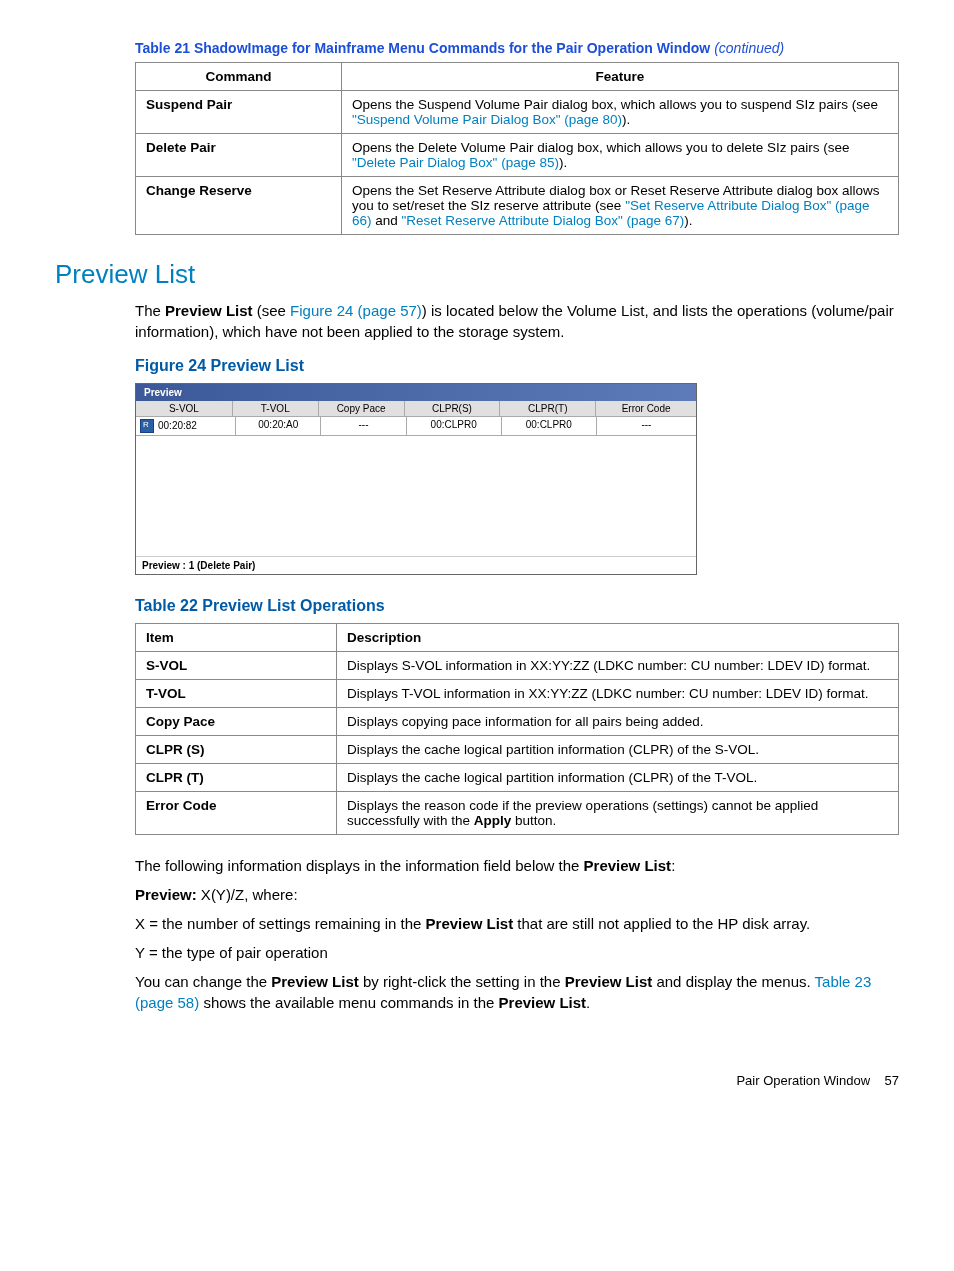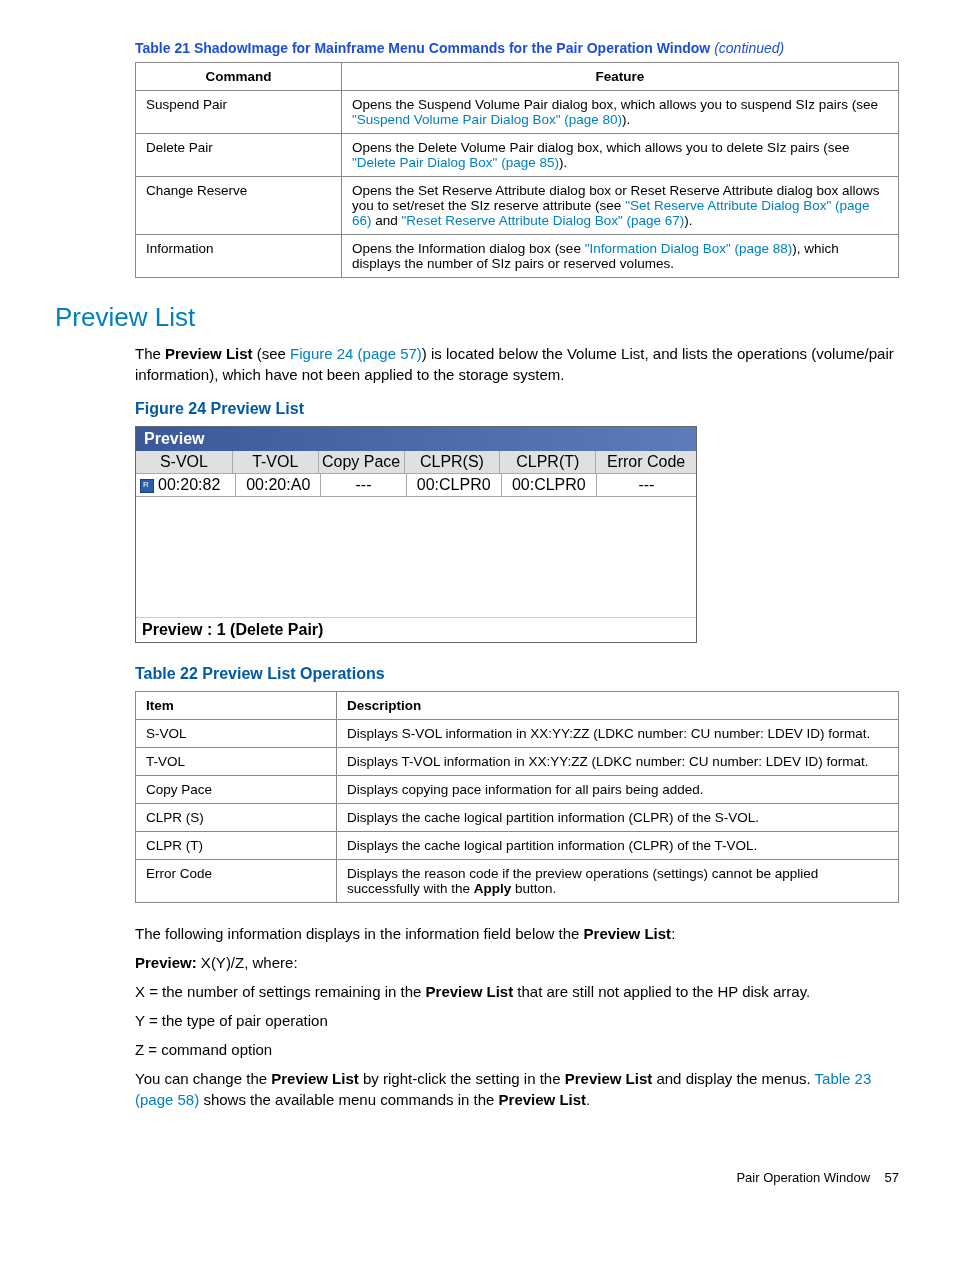--- a/index.html
+++ b/index.html
@@ -32,21 +32,21 @@
     padding: 6px 10px;
     text-align: left;
     vertical-align: top;
   }
   table.doc-table th {
     font-weight: bold;
     text-align: center;
     margin-top: 32px;
   }
   table.doc-table td.cmd {
-    font-weight: normal;
+    font-weight: bold;
     width: 180px;
   }
   .link {
     color: #0080c0;
   }
   h2.section {
     color: #0080c0;
     font-weight: normal;
     font-size: 26px;
     margin: 24px 0 10px 0;
@@ -61,21 +61,21 @@
     color: #005aa6;
     font-weight: bold;
     margin: 15px 0 8px 0;
     font-size: 16px;
   }
   .preview-window {
     border: 1px solid #666;
     width: 560px;
     margin-bottom: 22px;
     font-family: Tahoma, Arial, sans-serif;
-    font-size: 16px;
+    font-size: 10px;
   }
   .preview-title {
     background: linear-gradient(to right,#3b5998,#5d7bb8);
     color: #fff;
     font-weight: bold;
     padding: 3px 8px;
   }
   .preview-grid {
     display: flex;
     background: #e0e0e0;
@@ -157,24 +157,20 @@
       <td class="cmd">Suspend Pair</td>
       <td><span>Opens the Suspend Volume Pair dialog box, which allows you to suspend SIz pairs (see </span><span class="link">"Suspend Volume Pair Dialog Box" (page 80)</span><span>).</span></td>
     </tr>
     <tr>
       <td class="cmd">Delete Pair</td>
       <td><span>Opens the Delete Volume Pair dialog box, which allows you to delete SIz pairs (see </span><span class="link">"Delete Pair Dialog Box" (page 85)</span><span>).</span></td>
     </tr>
     <tr>
       <td class="cmd">Change Reserve</td>
       <td><span>Opens the Set Reserve Attribute dialog box or Reset Reserve Attribute dialog box allows you to set/reset the SIz reserve attribute (see </span><span class="link">"Set Reserve Attribute Dialog Box" (page 66)</span><span> and </span><span class="link">"Reset Reserve Attribute Dialog Box" (page 67)</span><span>).</span></td>
-    </tr>
-    <tr>
-      <td class="cmd">Information</td>
-      <td><span>Opens the Information dialog box (see </span><span class="link">"Information Dialog Box" (page 88)</span><span>), which displays the number of SIz pairs or reserved volumes.</span></td>
     </tr>
   </tbody>
 </table>
 
 <h2 class="section">Preview List</h2>
 
 <p class="body-para">
   <span>The </span><b>Preview List</b><span> (see </span><span class="link">Figure 24 (page 57)</span><span>) is located below the Volume List, and lists the operations (volume/pair information), which have not been applied to the storage system.</span>
 </p>
 
@@ -242,21 +238,20 @@
 <p class="body-para">
   <span>The following information displays in the information field below the </span><b>Preview List</b><span>:</span>
 </p>
 <p class="body-para">
   <b>Preview:</b><span> X(Y)/Z, where:</span>
 </p>
 <p class="body-para">
   <span>X = the number of settings remaining in the </span><b>Preview List</b><span> that are still not applied to the HP disk array.</span>
 </p>
 <p class="body-para">Y = the type of pair operation</p>
-<p class="body-para">Z = command option</p>
 <p class="body-para">
   <span>You can change the </span><b>Preview List</b><span> by right-click the setting in the </span><b>Preview List</b><span> and display the menus. </span><span class="link">Table 23 (page 58)</span><span> shows the available menu commands in the </span><b>Preview List</b><span>.</span>
 </p>
 
 </div>
 
 <div class="footer">
   <span>Pair Operation Window</span>&nbsp;&nbsp;&nbsp;&nbsp;<span>57</span>
 </div>
 

